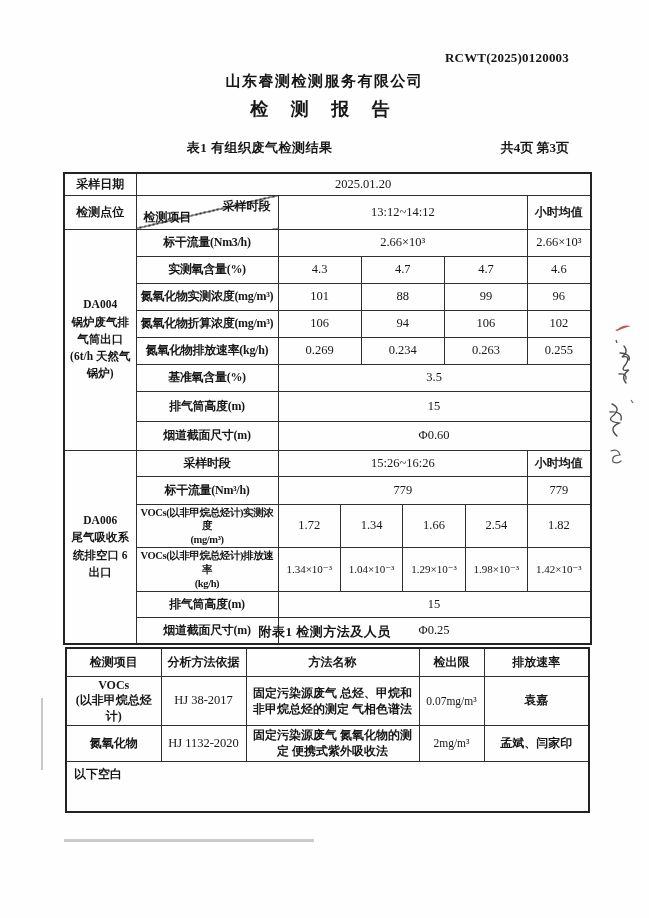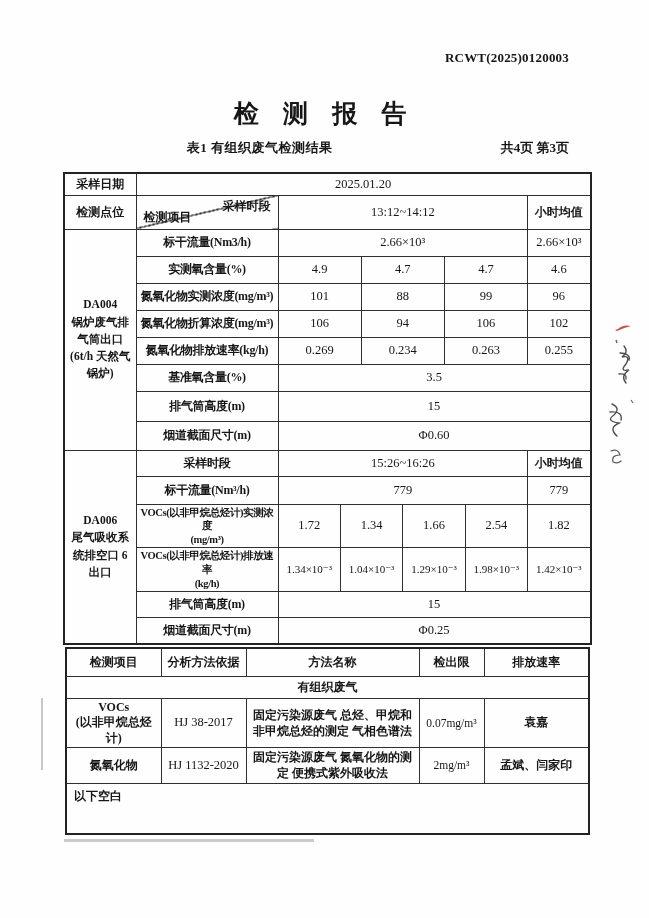--- a/index.html
+++ b/index.html
@@ -4,21 +4,21 @@
 <style>
   html,body { margin:0; padding:0; background:#e8e8e8; }
   .page {
     position:relative; width:649px; height:918px; margin:0 auto;
     background:#fefefe; overflow:hidden;
     font-family:"Liberation Serif","DejaVu Serif",serif; color:#161616;
   }
   .abs { position:absolute; }
   .report-no { top:50px; right:80px; font-size:13px; font-weight:600; letter-spacing:0.2px; }
   .company  { top:72px; left:0; width:649px; text-align:center; font-size:15px; font-weight:700; letter-spacing:1.5px; }
-  .doc-title{ top:97px; left:0; width:649px; text-align:center; font-size:25px; font-weight:700; letter-spacing:9px; }
+  .doc-title{ top:97px; left:0; width:649px; text-align:center; font-size:18px; font-weight:700; letter-spacing:9px; }
   .t1-caption { top:139px; left:0; width:519px; text-align:center; font-size:13px; font-weight:700; letter-spacing:0.5px; }
   .t1-pages   { top:139px; right:80px; font-size:13px; font-weight:700;text-align:center; }
   .t2-caption { top:623px; left:0; width:649px; text-align:center; font-size:13px; font-weight:700; letter-spacing:0.5px; }
 
   table { border-collapse:collapse; table-layout:fixed; position:absolute; border:2px solid #232323; background:#fefefe; }
   #t1 { left:63px; top:172px; width:527px; }
   #t2 { left:65px; top:647px; width:523px; }
   td { border:1px solid #2f2f2f; text-align:center; vertical-align:middle; padding:1px 2px; font-size:12px; overflow:hidden; }
   .lb   { font-weight:700; }
   .item { font-weight:700; letter-spacing:-0.3px; }
@@ -37,20 +37,21 @@
   .marks { left:596px; top:318px; width:50px; height:150px; }
   .artifact-line { left:41px; top:698px; width:2px; height:72px; background:#9a9a9a; opacity:0.55; }
   .smudge { left:64px; top:839px; width:250px; height:3px; background:#6f6f6f; opacity:0.35; filter:blur(0.6px); }
 </style>
 </head>
 <body>
 
 <div class="page">
 
   <div class="abs report-no">RCWT(2025)0120003</div>
+  <div class="abs company">山东睿测检测服务有限公司</div>
   <div class="abs doc-title">检 测 报 告</div>
   <div class="abs t1-caption">表1  有组织废气检测结果</div>
   <div class="abs t1-pages">共4页  第3页</div>
 
   <table id="t1">
     <colgroup>
       <col style="width:72px">
         <col style="width:142px">
       <col style="width:20.8px">
         <col style="width:20.8px">
@@ -85,21 +86,21 @@
 锅炉废气排
 气筒出口
 (6t/h 天然气
 锅炉)</td>
       <td class="item">标干流量(Nm3/h)</td>
       <td class="num" colspan="12">2.66×10³</td>
       <td class="num">2.66×10³</td>
     </tr>
     <tr style="height:27px">
       <td class="item">实测氧含量(%)</td>
-      <td class="num" colspan="4">4.9</td>
+      <td class="num" colspan="4">4.3</td>
       <td class="num" colspan="4">4.7</td>
       <td class="num" colspan="4">4.7</td>
       <td class="num">4.6</td>
     </tr>
     <tr style="height:27px">
       <td class="item">氮氧化物实测浓度(mg/m³)</td>
       <td class="num" colspan="4">101</td>
       <td class="num" colspan="4">88</td>
       <td class="num" colspan="4">99</td>
       <td class="num">96</td>
@@ -166,40 +167,38 @@
       <td class="item">排气筒高度(m)</td>
       <td class="num" colspan="13">15</td>
     </tr>
     <tr style="height:26px">
       <td class="item">烟道截面尺寸(m)</td>
       <td class="num" colspan="13">Φ0.25</td>
     </tr>
   </tbody>
     </table>
 
+  <div class="abs t2-caption">附表1 检测方法及人员</div>
 
   <table id="t2">
     <colgroup>
       <col style="width:95px">
         <col style="width:85px">
         <col style="width:173px">
         <col style="width:65px">
         <col style="width:105px">
     </colgroup>
     <tbody>
         <tr style="height:28px">
       <td class="lb">检测项目</td>
       <td class="lb">分析方法依据</td>
       <td class="lb">方法名称</td>
       <td class="lb">检出限</td>
       <td class="lb">排放速率</td>
     </tr>
-    <tr style="height:22px">
-      <td class="lb" colspan="5">有组织废气</td>
-    </tr>
     <tr style="height:36px">
       <td class="lb pre" style="line-height:1.3">VOCs
 (以非甲烷总烃计)</td>
       <td class="num">HJ 38-2017</td>
       <td class="lb" style="line-height:1.35">固定污染源废气 总烃、甲烷和非甲烷总烃的测定 气相色谱法</td>
       <td class="num" style="font-size:11.5px">0.07mg/m³</td>
       <td class="lb">袁嘉</td>
     </tr>
     <tr style="height:35px">
       <td class="lb">氮氧化物</td>

